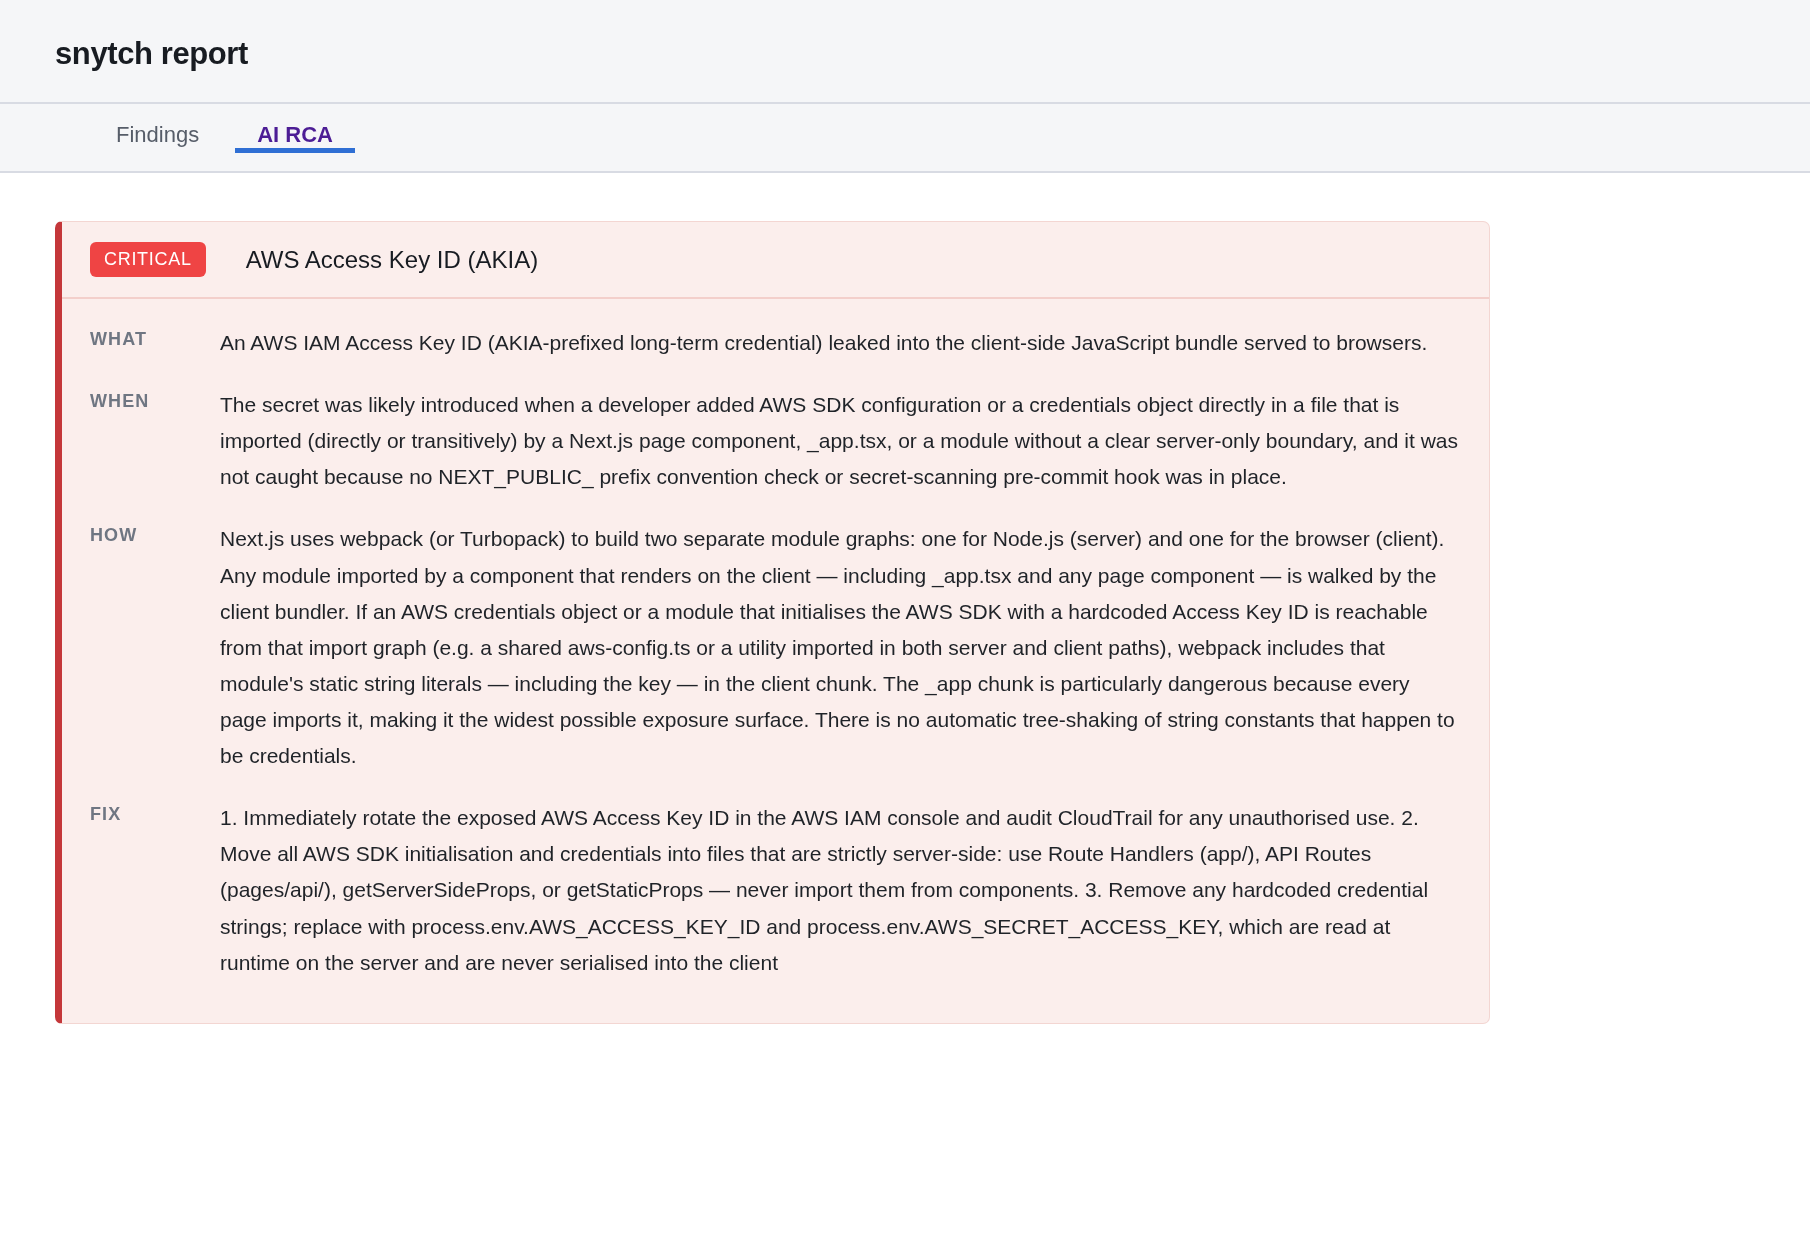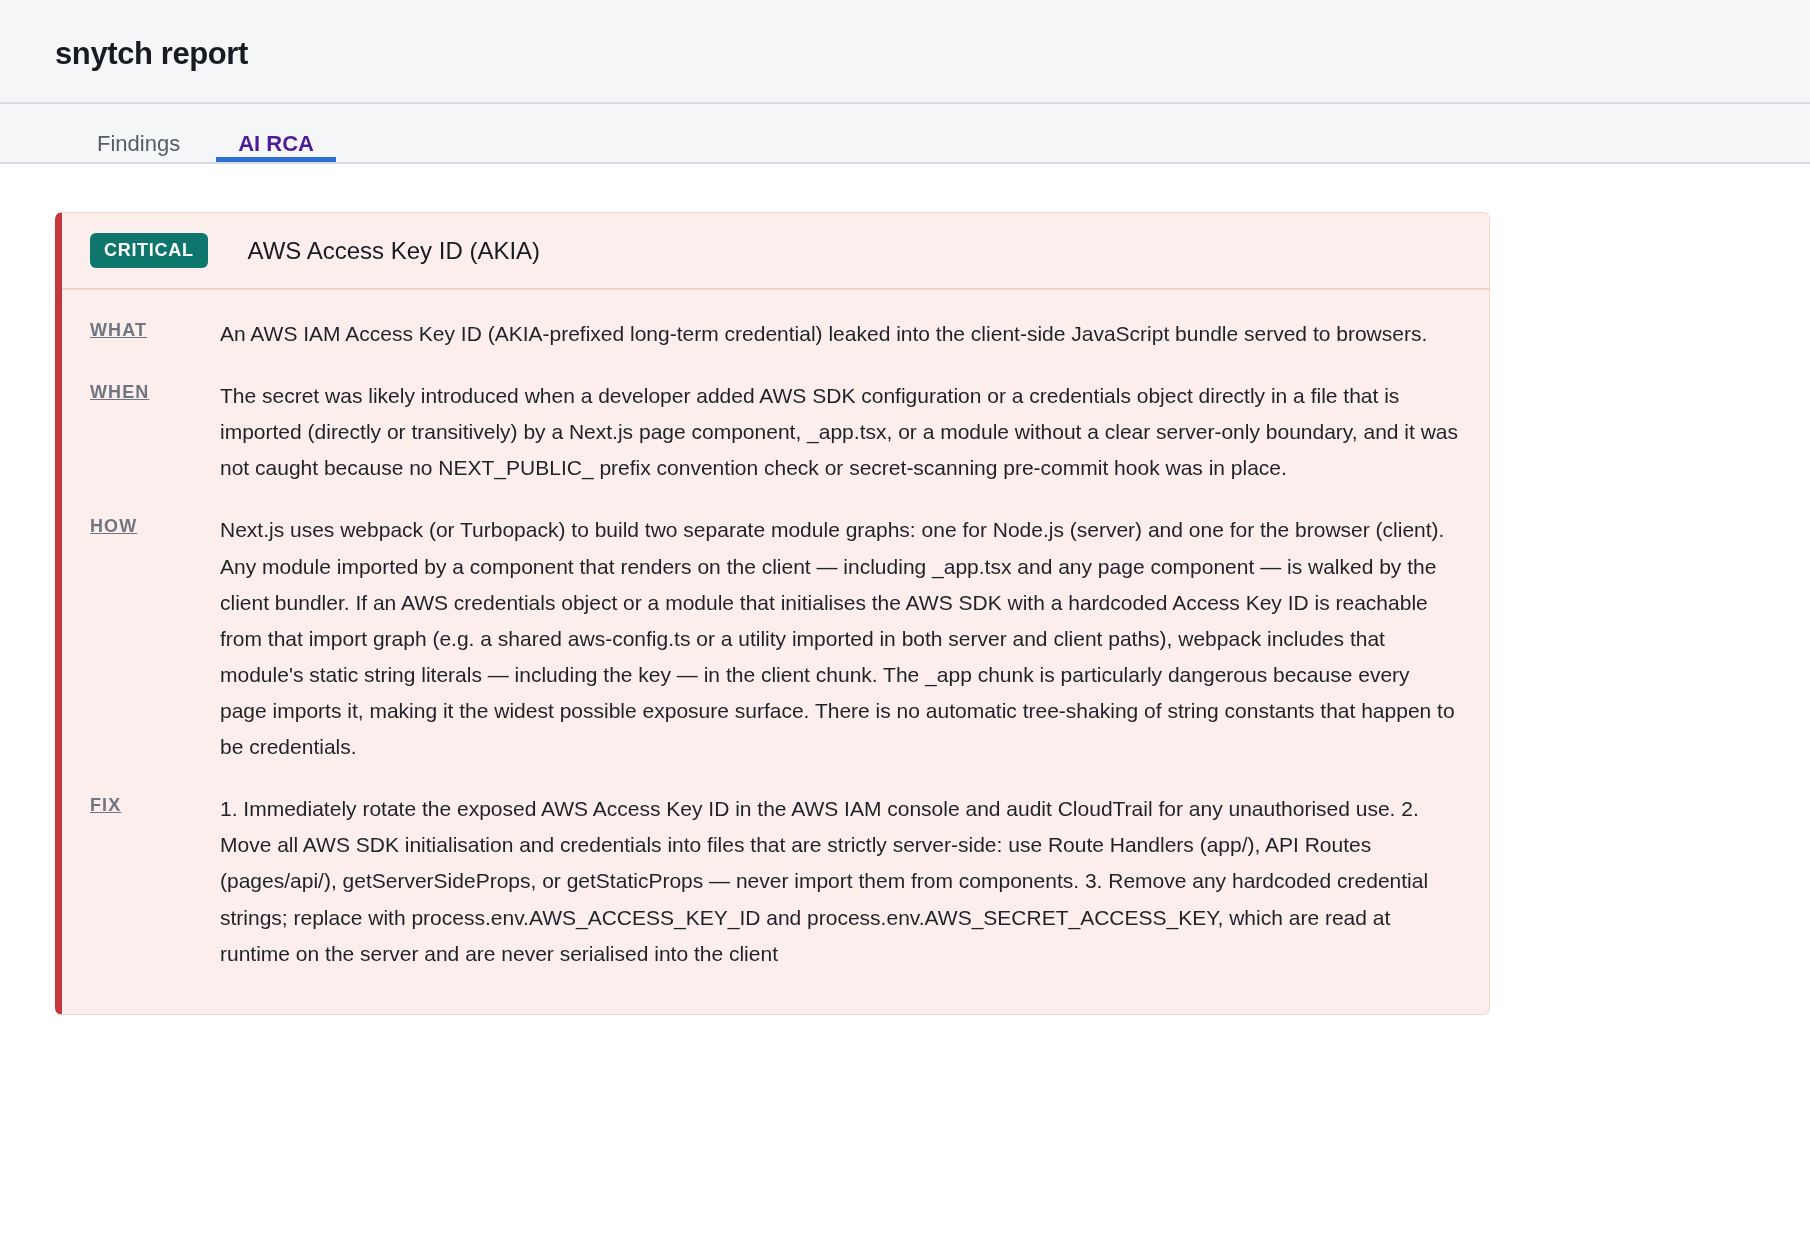--- a/index.html
+++ b/index.html
@@ -48,24 +48,24 @@
   }
   .meta-sep {
     padding: 0 14px;
     color: #7a828f;
   }
 
   
   .tab-bar {
     background: #f5f6f8;
     border-bottom: 2px solid #d8dbe3;
-    padding-left: 75px;
-    height: 60px;
+    padding-left: 94px;
+    height: 69px;
     display: flex;
-    align-items: flex-end;
+    align-items: center;
     box-sizing: border-box;
   }
   .tab {
     display: flex;
     align-items: center;
     font-size: 22px;
     color: #565d69;
     padding: 0 22px;
     margin-right: 14px;
     border-bottom: 5px solid transparent;
@@ -95,24 +95,24 @@
     overflow: hidden;
   }
   .card-header {
     display: flex;
     align-items: center;
     padding: 20px 24px 20px 28px;
     border-bottom: 2px solid #f3cfcb;
     box-sizing: border-box;
   }
   .sev-badge {
-    background: #0f766e;
+    background: #ef4444;
     color: #ffffff;
     font-size: 18px;
-    font-weight: bold;
+    font-weight: normal;
     letter-spacing: 0.7px;
     padding: 7px 14px;
     border-radius: 6px;
     white-space: nowrap;
   }
   .finding-title {
     font-size: 24px;
     color: #181c22;
     margin-left: 40px;
     white-space: nowrap;
@@ -135,21 +135,20 @@
     margin-bottom: 26px;
   }
   .rca-row:last-child { margin-bottom: 12px; }
   .rca-label {
     flex: 0 0 130px;
     font-size: 18px;
     font-weight: bold;
     letter-spacing: 1.1px;
     color: #6f7682;
     padding-top: 4px;
-    text-decoration: underline;
   }
   .rca-text {
     flex: 1;
     font-size: 21px;
     line-height: 1.72;
     color: #1f2328;
   }
 </style>
 </head>
 <body>

